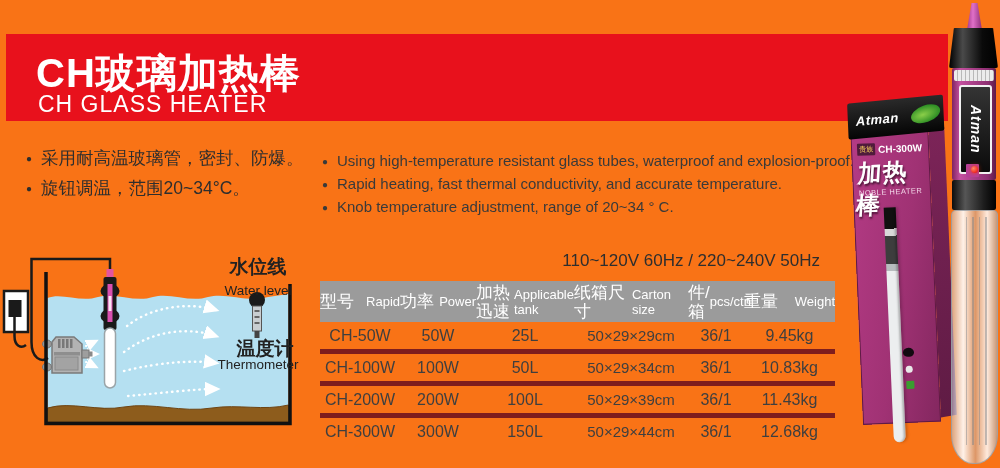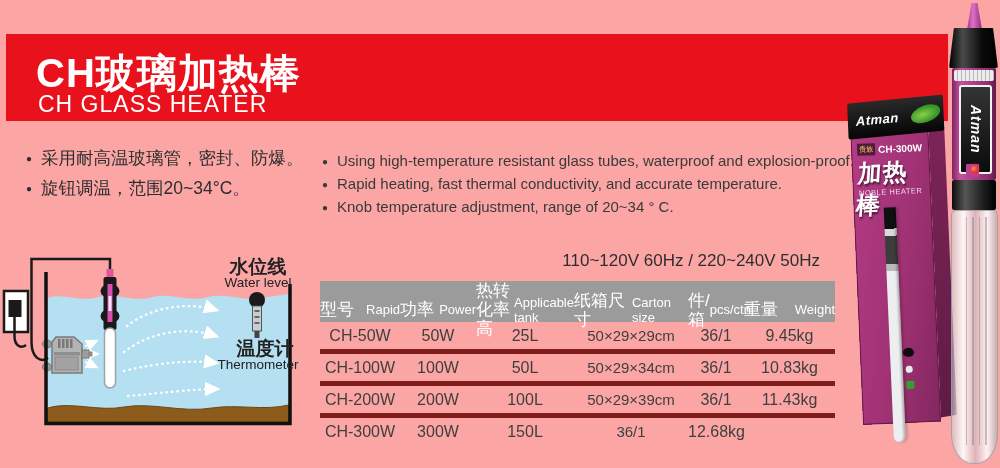--- a/index.html
+++ b/index.html
@@ -1,16 +1,16 @@
 <!DOCTYPE html>
 <html><head>
 <meta charset="utf-8">
 <style>
   html,body{margin:0;padding:0;background:#fff;}
-  #page{position:relative;width:1000px;height:468px;background:#fca5a5;overflow:hidden;
+  #page{position:relative;width:1000px;height:468px;background:#f97316;overflow:hidden;
         font-family:"Liberation Sans",sans-serif;color:#333;}
 
   
   .banner{position:absolute;left:6px;top:34px;width:942px;height:87px;background:#e8111c;z-index:0;}
   .banner-title{position:absolute;left:30px;top:12px;font-size:40px;font-weight:bold;color:#fff;letter-spacing:1px;}
   .banner-subtitle{position:absolute;left:32px;top:57px;font-size:23px;color:#fff;letter-spacing:1px;}
 
   
   .feat{position:absolute;list-style:none;margin:0;padding:0;}
   .feat li{position:relative;padding-left:15px;}
@@ -31,21 +31,21 @@
   .th-en{font-size:13px;line-height:15px;}
   .trow{display:grid;grid-template-columns:80px 76px 98px 114px 56px 91px;height:27px;align-items:center;color:#3f3f3f;}
   .trow + .trow{border-top:5px solid #7f1d1d;}
   .td{text-align:center;font-size:16px;}
   .td:nth-child(4){font-size:15px;}
 
   
   .diagram{position:absolute;left:0;top:240px;}
   .dlabel{position:absolute;text-align:center;color:#222;}
   .lbl-wl-cn{left:225px;top:254px;width:66px;font-size:19px;font-weight:bold;}
-  .lbl-wl-en{left:222px;top:275px;width:72px;font-size:13.5px;}
+  .lbl-wl-en{left:222px;top:283px;width:72px;font-size:13.5px;}
   .lbl-th-cn{left:232px;top:336px;width:66px;font-size:19px;font-weight:bold;}
   .lbl-th-en{left:216px;top:357px;width:84px;font-size:13.5px;}
 
   
   .product{position:absolute;left:850px;top:0;width:150px;height:468px;}
   .box{position:absolute;left:6px;top:99px;width:94px;height:324px;transform:rotate(-2.5deg);z-index:1;}
   .box-top{position:absolute;left:-2px;top:0;right:0;height:36px;background:linear-gradient(180deg,#2a2a2a,#050505);
            border-radius:2px;transform:skewY(-3deg);}
   .box-brand{position:absolute;left:8px;top:11px;color:#fff;font-weight:bold;font-style:italic;font-size:13px;letter-spacing:.5px;}
   .box-swoosh{position:absolute;right:3px;top:9px;width:30px;height:17px;border-radius:50%;
@@ -121,21 +121,21 @@
     <div class="thead">
       <div class="th">
         <span class="th-cn">型号</span>
         <span class="th-en">Rapid</span>
       </div>
       <div class="th">
         <span class="th-cn">功率</span>
         <span class="th-en">Power</span>
       </div>
       <div class="th">
-        <span class="th-cn">热转化率高</span>
+        <span class="th-cn">加热迅速</span>
         <span class="th-en">Applicable tank</span>
       </div>
       <div class="th">
         <span class="th-cn">纸箱尺寸</span>
         <span class="th-en">Carton size</span>
       </div>
       <div class="th">
         <span class="th-cn">件/箱</span>
         <span class="th-en">pcs/ctn</span>
       </div>
@@ -165,20 +165,21 @@
       <div class="td">200W</div>
       <div class="td">100L</div>
       <div class="td">50×29×39cm</div>
       <div class="td">36/1</div>
       <div class="td">11.43kg</div>
     </div>
     <div class="trow">
       <div class="td">CH-300W</div>
       <div class="td">300W</div>
       <div class="td">150L</div>
+      <div class="td">50×29×44cm</div>
       <div class="td">36/1</div>
       <div class="td">12.68kg</div>
     </div>
   </div>
 
   <svg class="diagram" width="320" height="228" viewBox="0 0 320 228">
     <defs>
       <marker id="ah" markerWidth="7" markerHeight="7" refX="5" refY="3" orient="auto">
         <path d="M0,0 L6.5,3 L0,6 Z" fill="#fff"></path>
       </marker>

